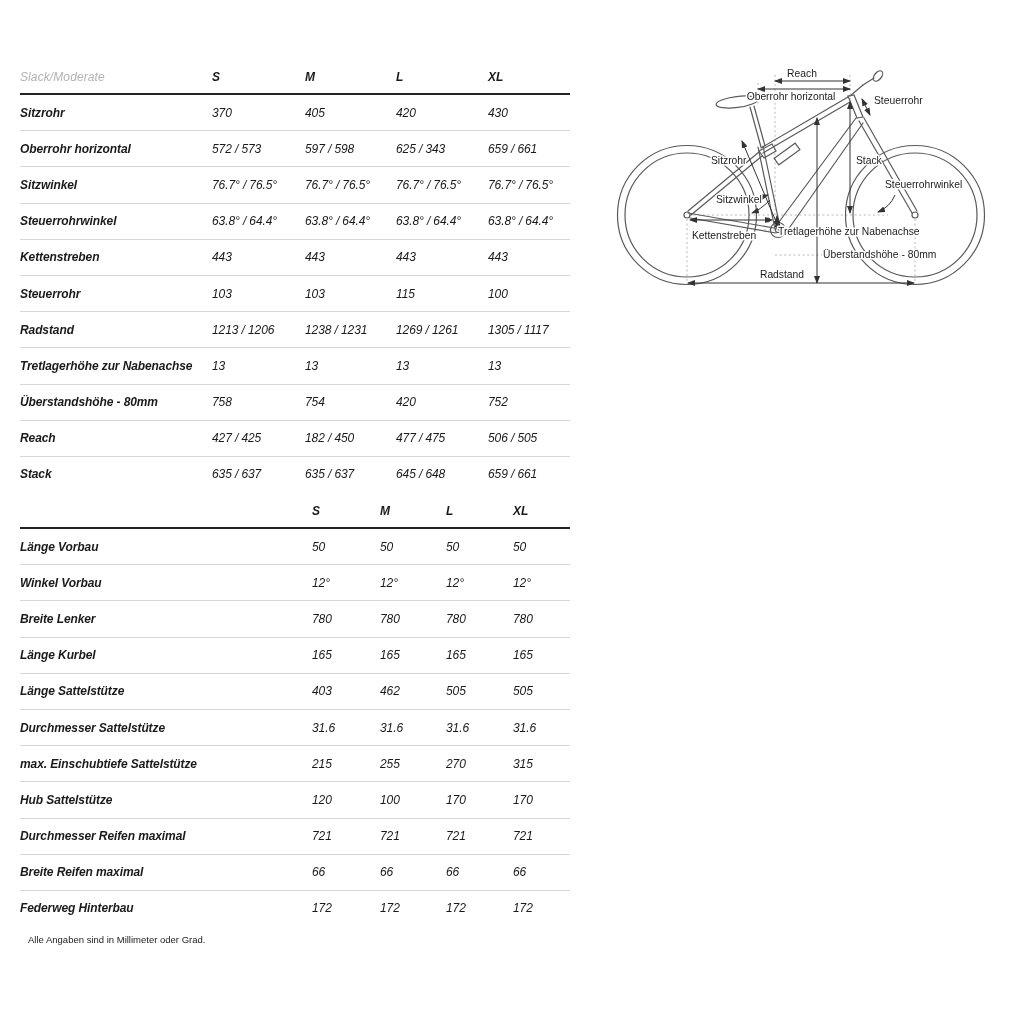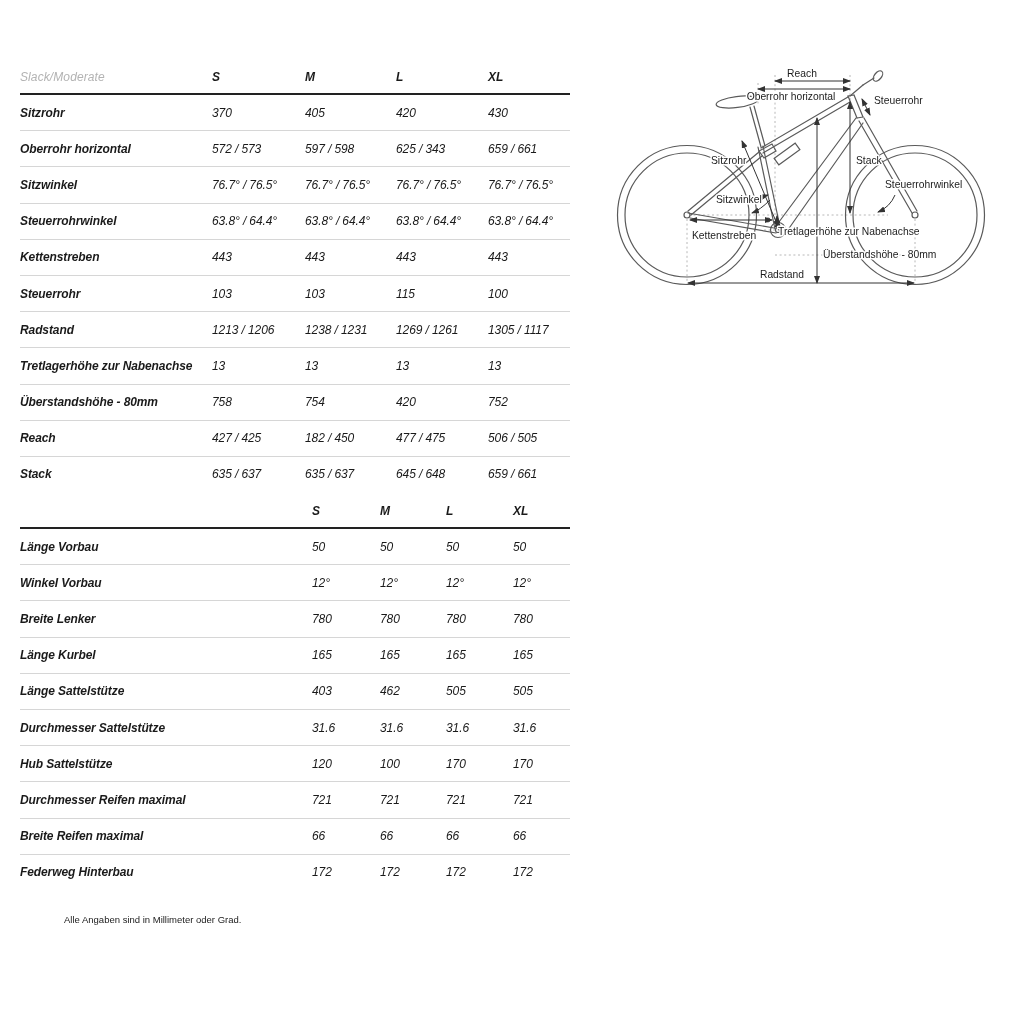--- a/index.html
+++ b/index.html
@@ -13,21 +13,21 @@
   .hdr,.row{display:grid;}
   .t1 .hdr,.t1 .row{grid-template-columns:192px 93px 91px 92px 1fr;}
   .t2 .hdr,.t2 .row{grid-template-columns:292px 68px 66px 67px 1fr;}
   .hdr{align-items:end;padding-bottom:9px;border-bottom:2px solid #222;}
   .hcol{font-size:12px;font-weight:bold;letter-spacing:-0.1px;}
   .hlbl{font-size:12px;color:#b3b3b3;letter-spacing:0.1px;}
   .row{height:35.2px;align-items:center;}
   .row + .row{border-top:1px solid #d6d6d6;}
   .lbl{font-size:12px;font-weight:bold;letter-spacing:-0.1px;}
   .val{font-size:12px;font-weight:normal;letter-spacing:-0.1px;}
-  .footnote{position:absolute;left:28px;top:914px;font-size:9.5px;color:#222;margin-left:36px;}
+  .footnote{position:absolute;left:28px;top:934px;font-size:9.5px;color:#222;}
   .diagram{position:absolute;left:614px;top:54px;width:396px;height:262px;}
   svg text{
     font-family:"Liberation Sans",sans-serif;font-size:10.3px;fill:#1c1c1c;
     paint-order:stroke;stroke:#ffffff;stroke-width:3px;stroke-linejoin:round;
   }
   .bike{stroke:#5a5a5a;stroke-width:1.2;fill:none;stroke-linecap:round;}
   .dim{stroke:#333333;stroke-width:1;fill:none;}
   .dot{stroke:#b0b0b0;stroke-width:0.9;fill:none;stroke-dasharray:2 2.6;}
 </style>
 </head>
@@ -162,20 +162,27 @@
     <div class="val">462</div>
     <div class="val">505</div>
     <div class="val">505</div>
   </div>
   <div class="row">
     <div class="lbl">Durchmesser Sattelstütze</div>
     <div class="val">31.6</div>
     <div class="val">31.6</div>
     <div class="val">31.6</div>
     <div class="val">31.6</div>
+  </div>
+  <div class="row">
+    <div class="lbl">max. Einschubtiefe Sattelstütze</div>
+    <div class="val">215</div>
+    <div class="val">255</div>
+    <div class="val">270</div>
+    <div class="val">315</div>
   </div>
   <div class="row">
     <div class="lbl">Hub Sattelstütze</div>
     <div class="val">120</div>
     <div class="val">100</div>
     <div class="val">170</div>
     <div class="val">170</div>
   </div>
   <div class="row">
     <div class="lbl">Durchmesser Reifen maximal</div>

